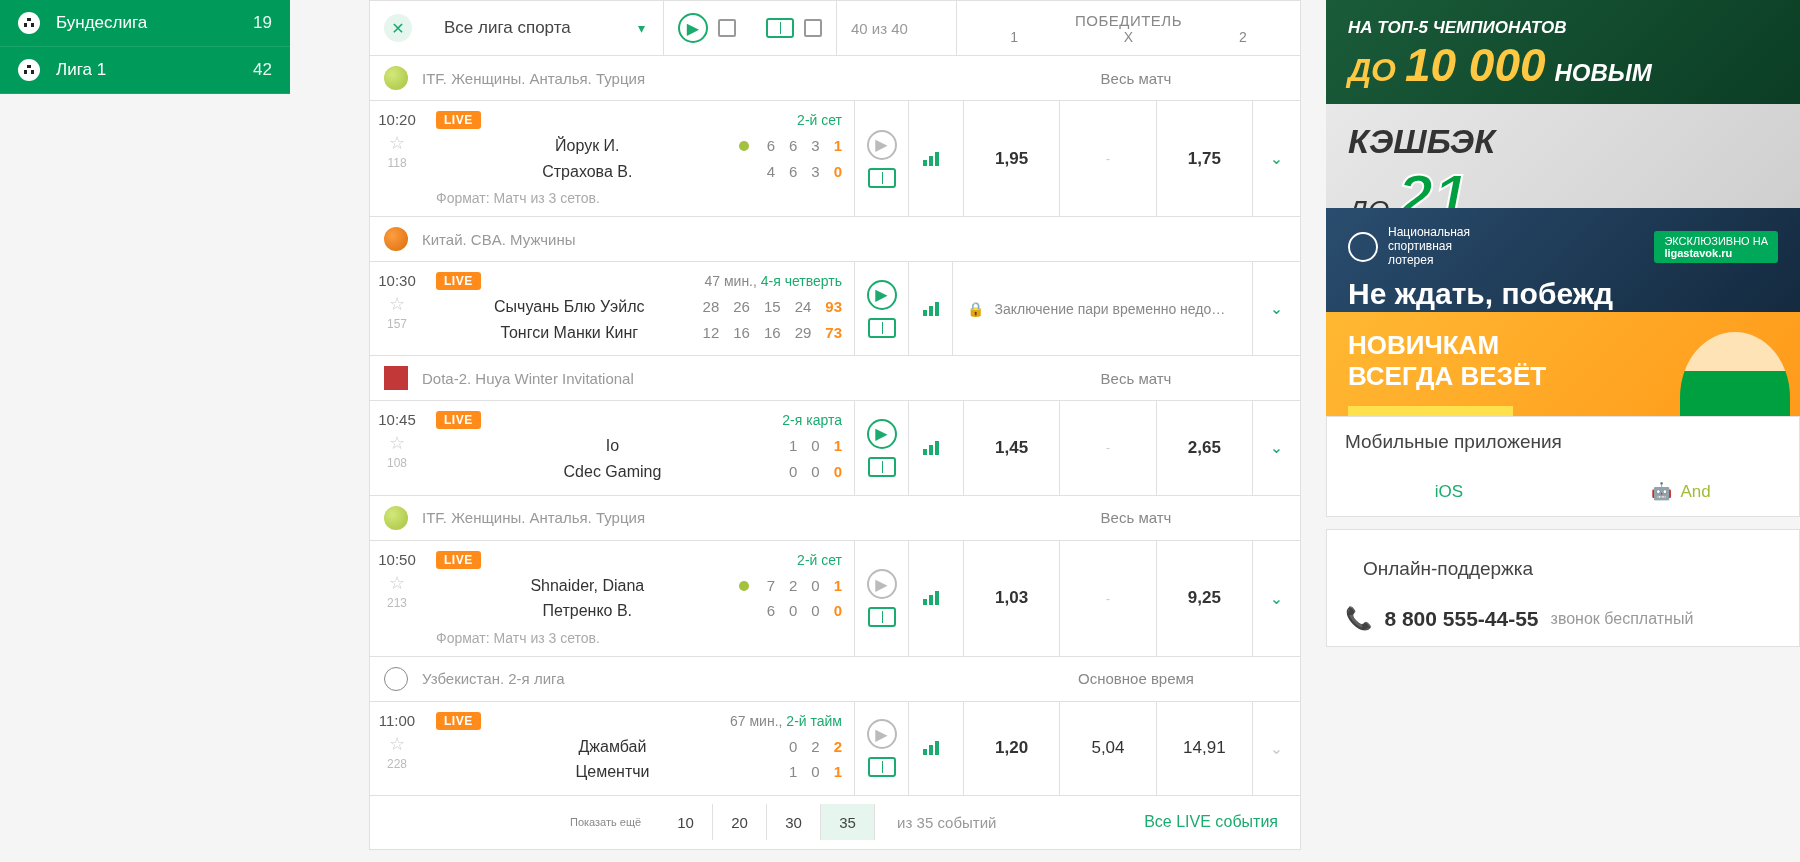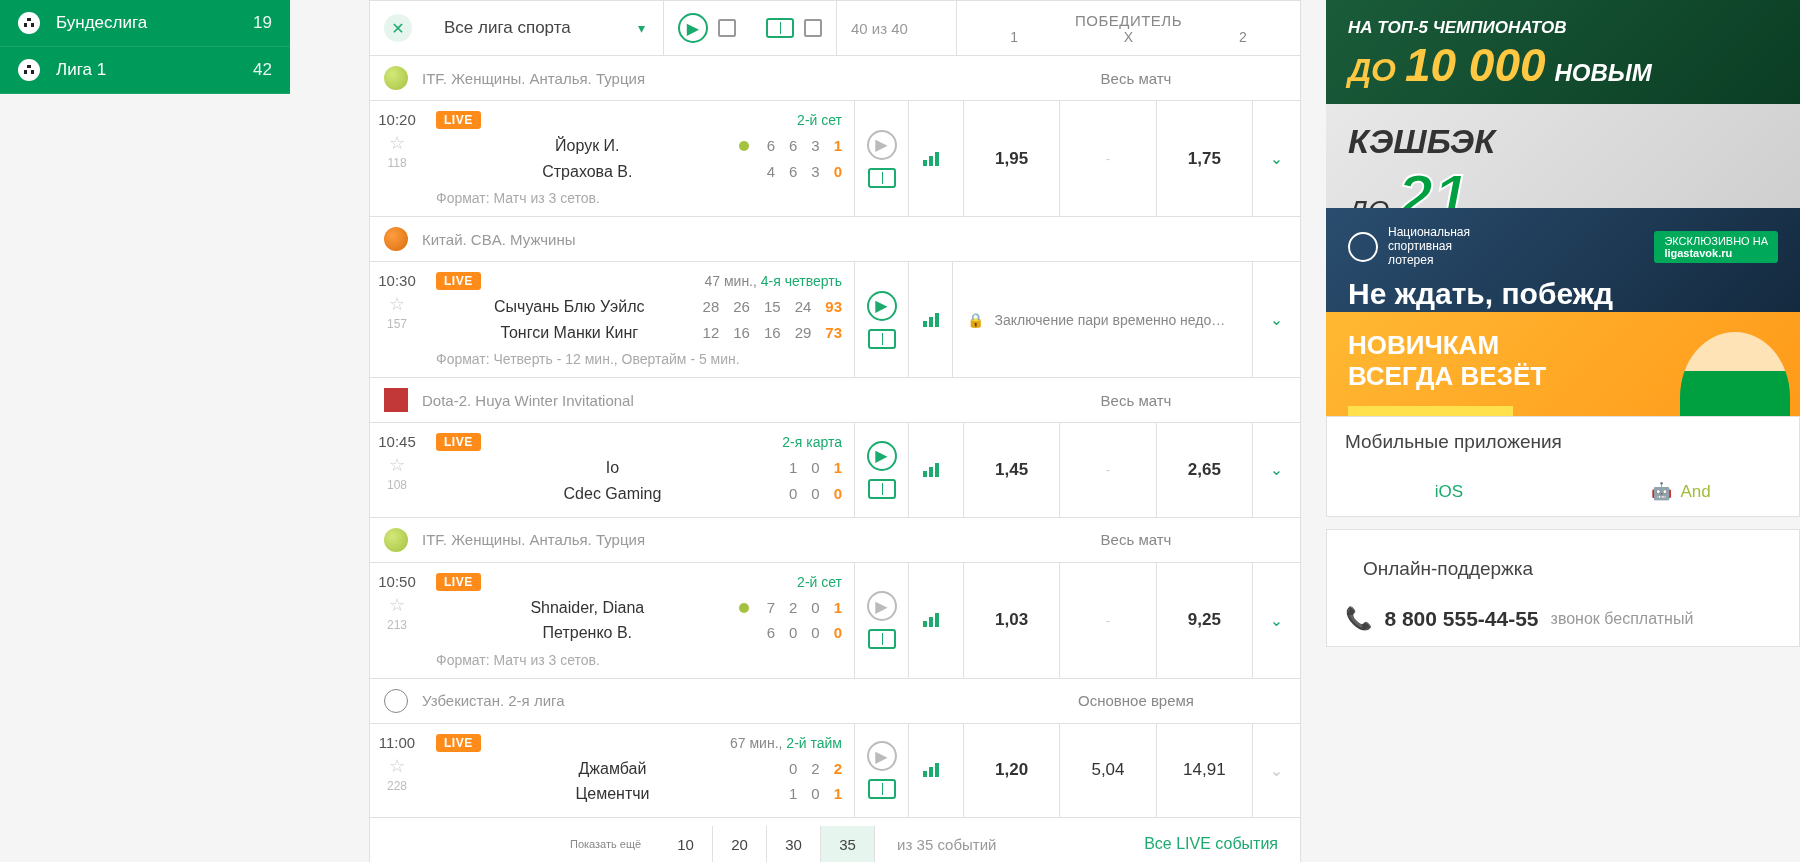--- a/index.html
+++ b/index.html
@@ -264,21 +264,20 @@
               <div class="score-col">
       <div class="s ">24</div>
       <div class="s ">29</div>
     </div>
               <div class="score-col">
       <div class="s cur">93</div>
       <div class="s cur">73</div>
     </div>
             </div>
       </div>
-      <div class="event-format">Формат: Четверть - 12 мин., Овертайм - 5 мин.</div>
     </div>
     <div class="event-media">
       <div class="play-circle ">▶</div>
       <div class="field-ic"></div>
     </div>
     <div class="event-bars">
       <div class="bars-ic">
             <span></span>
             <span></span>
             <span></span>

